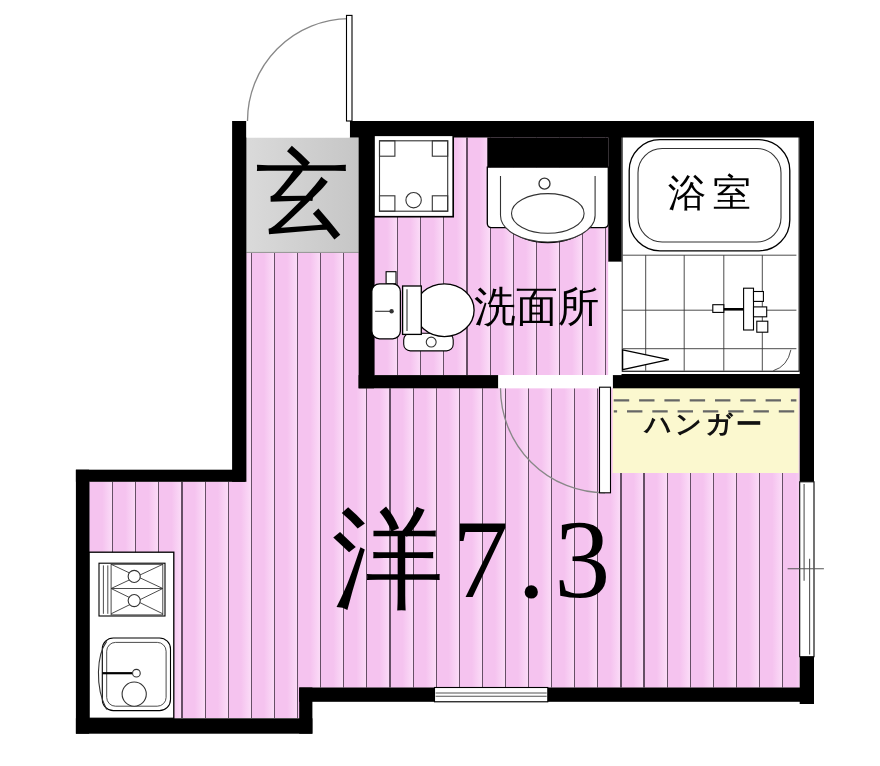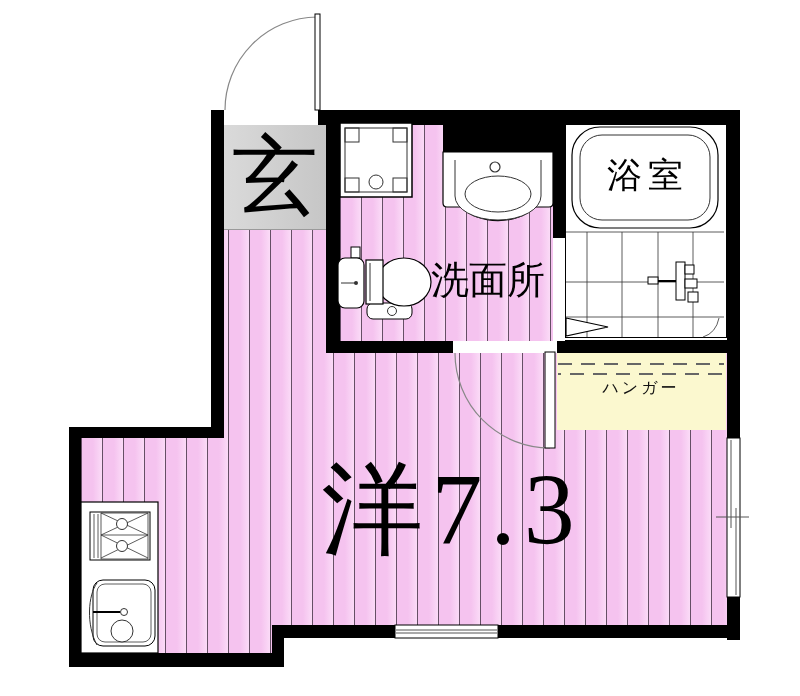--- a/index.html
+++ b/index.html
@@ -36,24 +36,24 @@
   .label{
     position:absolute;color:var(--color-label-text,#000);
     text-align:center;white-space:nowrap;
   }
   #label-genkan{left:224px;top:125px;width:102px;height:105px;
     font-size:86px;line-height:103px;}
   #label-bathroom{left:566px;top:151px;width:158px;height:50px;
     font-size:35px;line-height:50px;letter-spacing:6px;text-indent:6px;}
   #label-washroom{left:408px;top:247px;width:160px;height:44px;
     font-size:38px;line-height:42px;margin-top:12px;}
-  #label-main{left:252px;top:452px;width:400px;height:120px;
+  #label-main{left:232px;top:452px;width:400px;height:120px;
     font-size:102px;line-height:116px;letter-spacing:8px;}
   #label-hanger{left:557px;top:374px;width:168px;height:54px;
-    font-size:16px;line-height:27px;letter-spacing:3px;color:#111;}
+    font-size:24px;line-height:27px;letter-spacing:3px;color:#111;font-weight:bold;}
 </style>
 </head>
 <body>
 
 <div id="plan">
 
   <div class="abs floor-stripes" id="main-room-floor"></div>
   <div class="abs floor-stripes" id="washroom-floor"></div>
   <div class="abs" id="genkan-floor"></div>
   <div class="abs" id="genkan-edge"></div>

